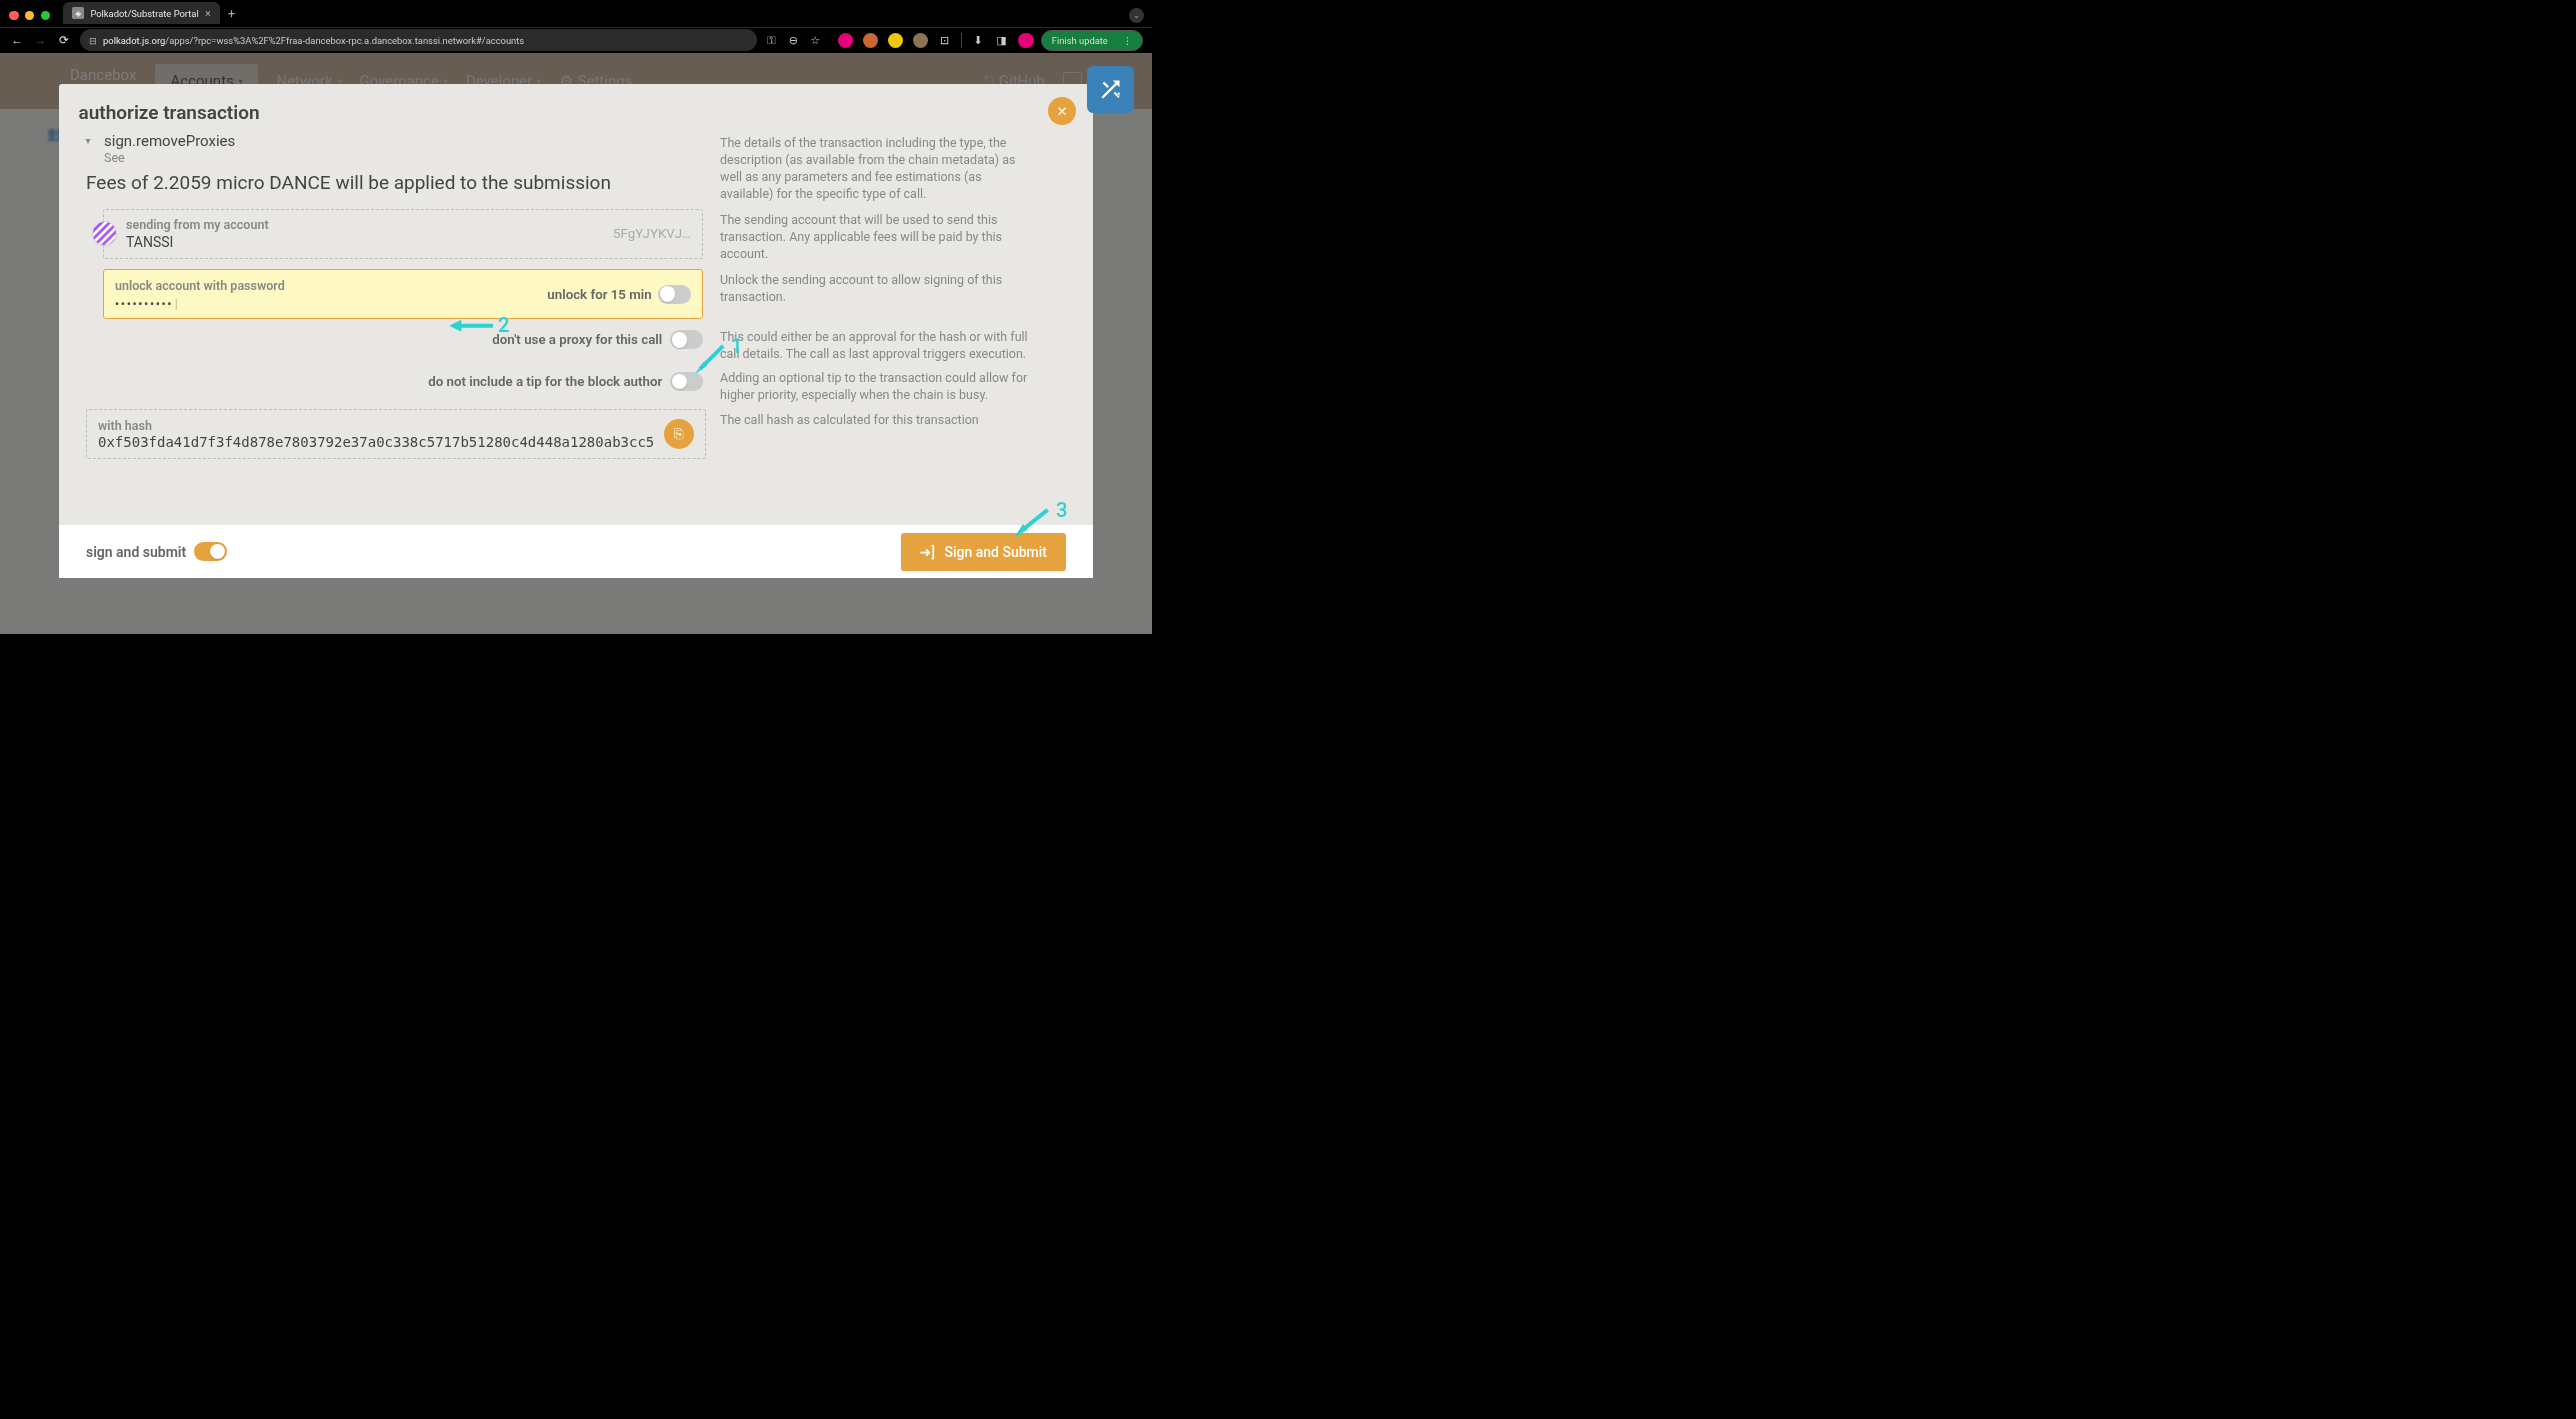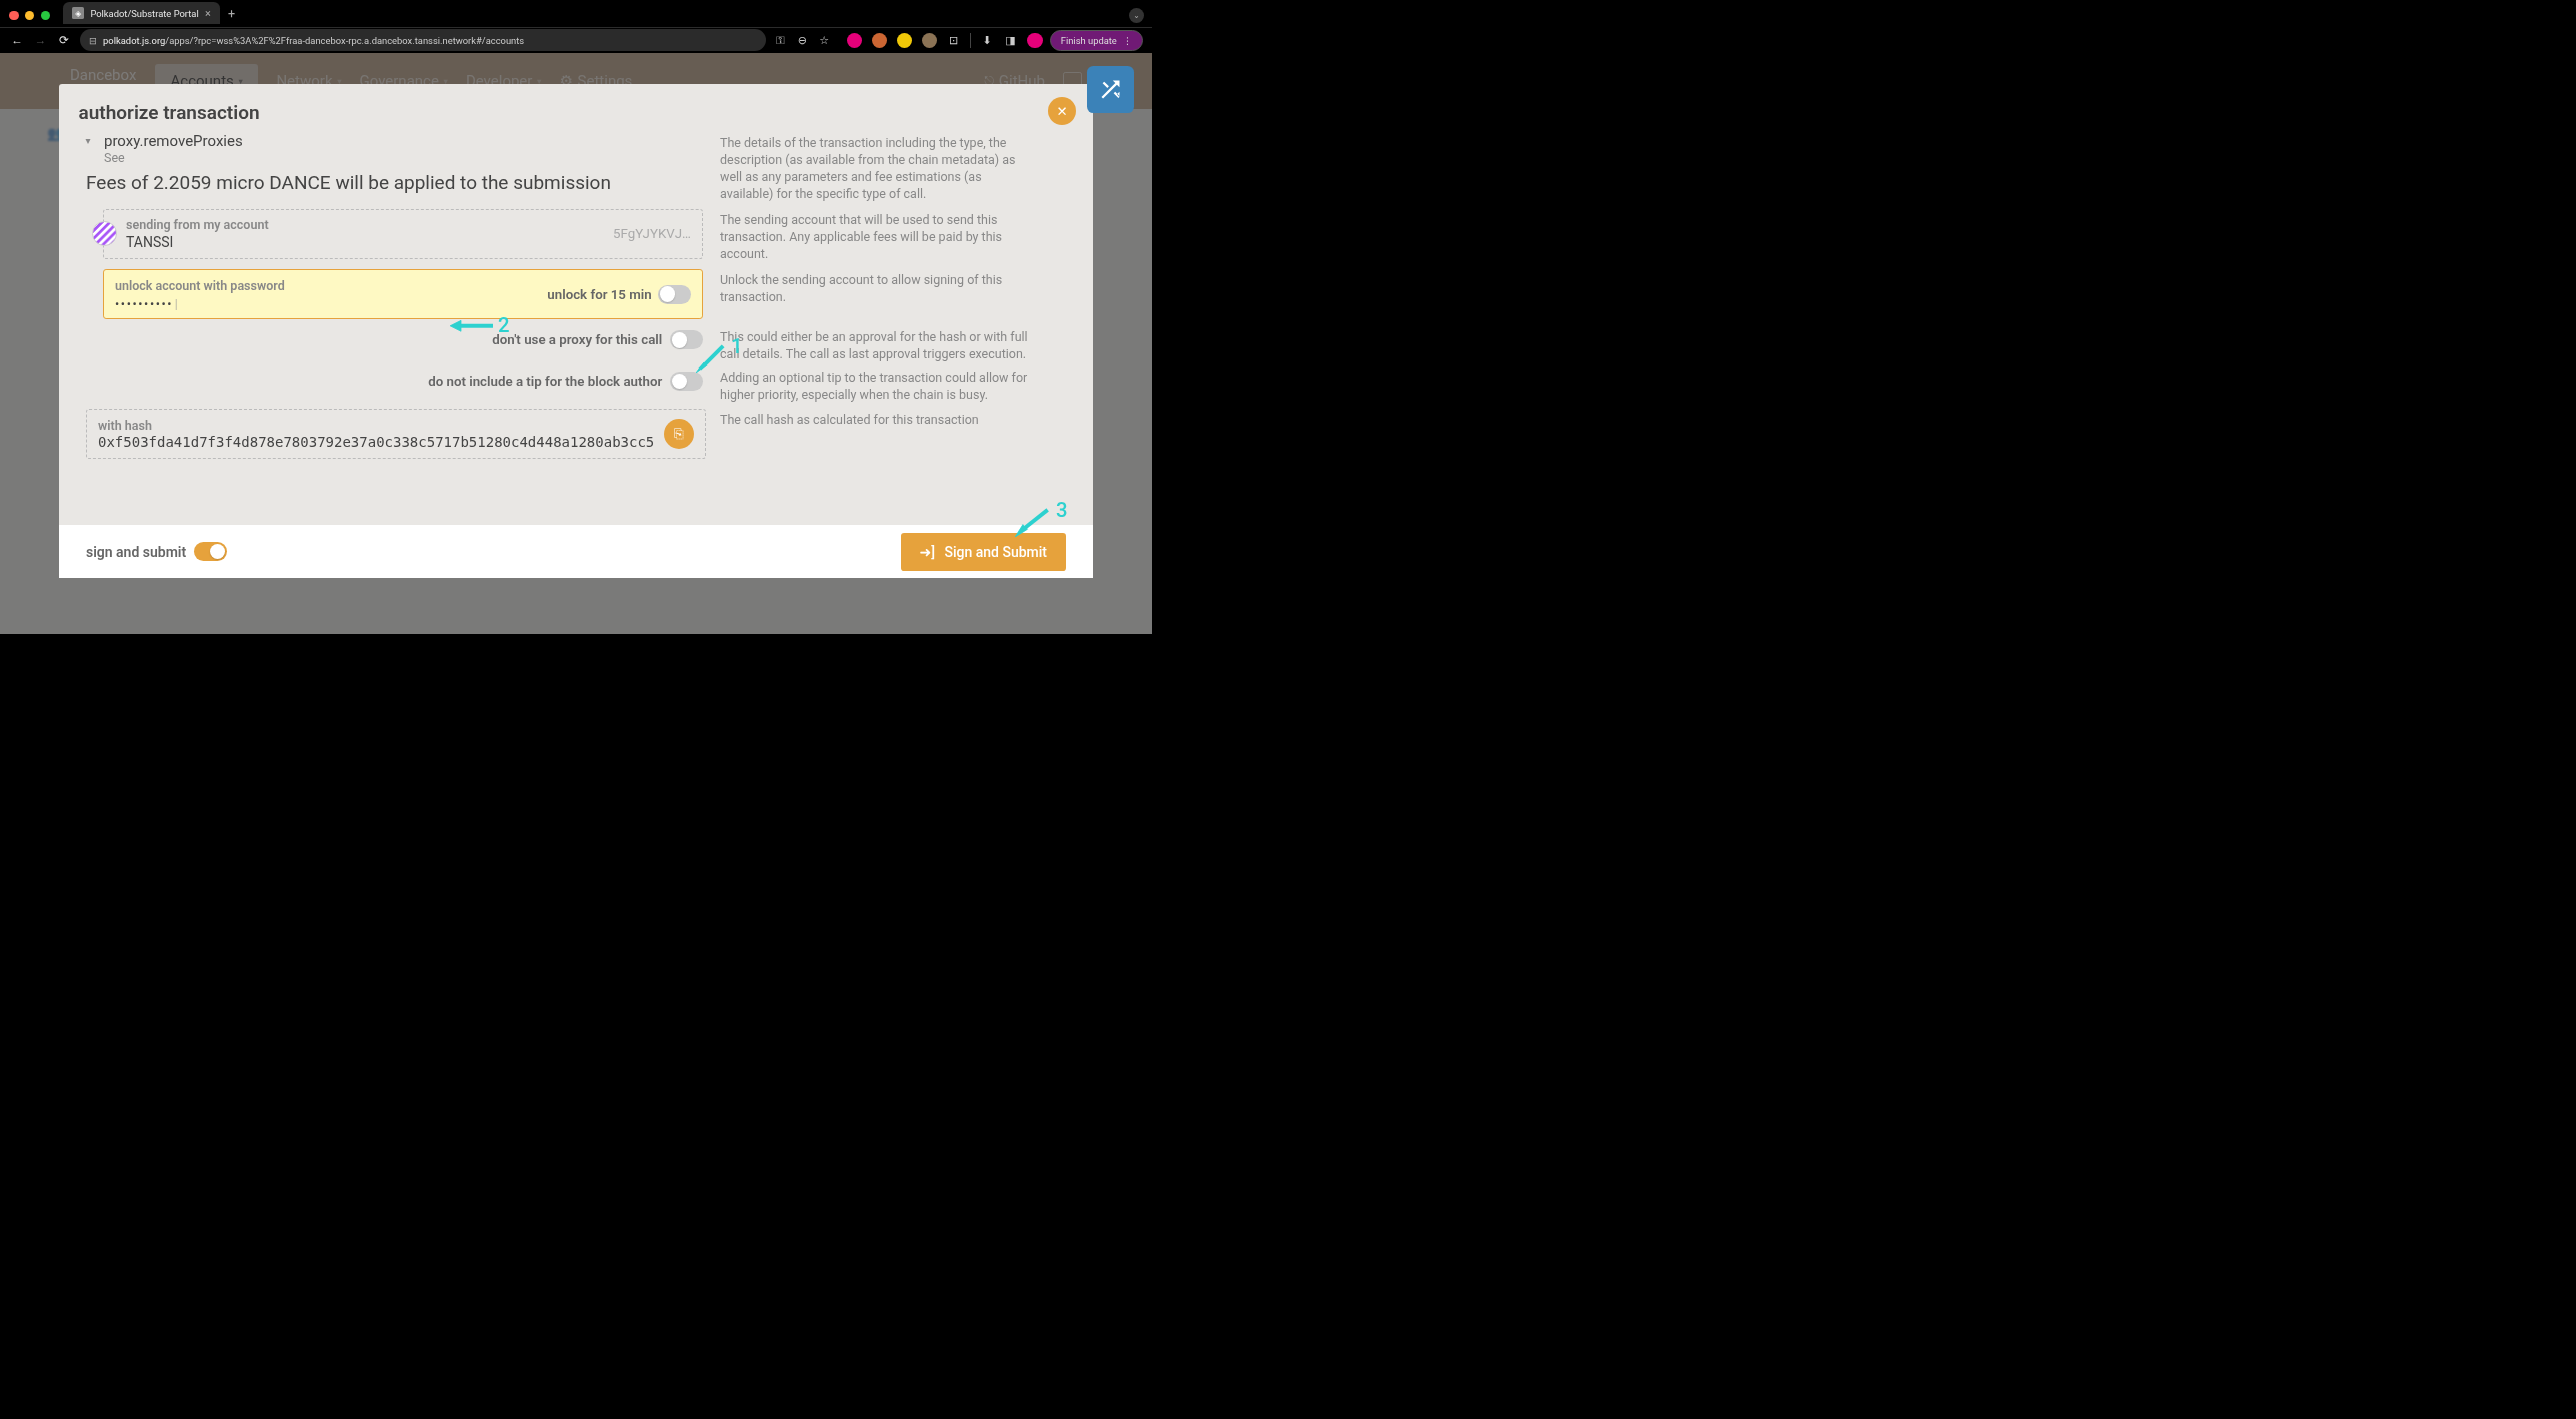--- a/index.html
+++ b/index.html
@@ -27,21 +27,21 @@
 .nav-btn.disabled { color: #555; }
 .url-container { flex: 1; background: #2b2b2b; border-radius: 12.5px; height: 22px; display: flex; align-items: center; padding: 0 9.4px; gap: 6.3px; }
 .url-icon { color: #aaa; font-size: 9.4px; }
 .url-text { color: #ccc; font-size: 9.4px; flex: 1; }
 .url-text .host { color: #eee; }
 .addr-icons { display: flex; gap: 9.4px; align-items: center; margin-left: 7.8px; }
 .addr-icon { width: 14px; height: 14px; display: flex; align-items: center; justify-content: center; color: #ccc; font-size: 11px; }
 .ext-icon { width: 15.6px; height: 15.6px; border-radius: 50%; display: flex; align-items: center; justify-content: center; font-size: 8.6px; }
 .e1 { background: #e6007a; } .e2 { background: #cc6633; } .e3 { background: #f0c808; } .e4 { background: #8b7355; }
 .addr-divider { width: 0.8px; height: 15.6px; background: #444; }
-.finish-update { background: #701a75; border: 0.8px solid #555; color: #ddd; font-size: 9.4px; padding: 3.9px 9.4px; border-radius: 11px; display: flex; gap: 6px; }
+.finish-update { background: #15803d; border: 0.8px solid #555; color: #ddd; font-size: 9.4px; padding: 3.9px 9.4px; border-radius: 11px; display: flex; gap: 15px; }
 
 
 .page-bg { position: absolute; top: 53px; left: 0; right: 0; bottom: 0; background: #f5f4f3; }
 
 
 .top-nav { height: 56px; background: rgba(170, 130, 90, 0.5); display: flex; align-items: center; padding: 0 70px; gap: 18px; filter: blur(0.2px); }
 .nav-network { color: rgba(255,255,255,0.85); font-size: 15px; line-height: 1.2; }
 .nav-network .sub { font-size: 9.4px; opacity: 0.7; }
 .nav-item { color: rgba(255,255,255,0.7); font-size: 15px; display: flex; align-items: center; gap: 4.7px; }
 .nav-item.active { background: rgba(230,225,220,0.85); color: #666; padding: 7.8px 15.6px; border-radius: 3.1px; }
@@ -198,21 +198,21 @@
   <div class="modal">
     <div class="modal-close">
         <span>✕</span>
       </div>
     <div class="modal-title">authorize transaction</div>
     <div class="modal-body">
       <div class="m-row">
         <div class="m-left">
           <div class="call-info">
             <span class="caret">▼</span>
-            <div class="call-name">proxy.removeProxies</div>
+            <div class="call-name">sign.removeProxies</div>
             <div class="call-sub">See</div>
           </div>
           <div class="fees">Fees of 2.2059 micro DANCE will be applied to the submission</div>
         </div>
         <div class="m-right">The details of the transaction including the type, the description (as available from the chain metadata) as well as any parameters and fee estimations (as available) for the specific type of call.</div>
       </div>
 
       <div class="m-row" style="margin-top:6.3px;">
         <div class="m-left" style="display:flex;">
           <div style="width:17px;"></div>

